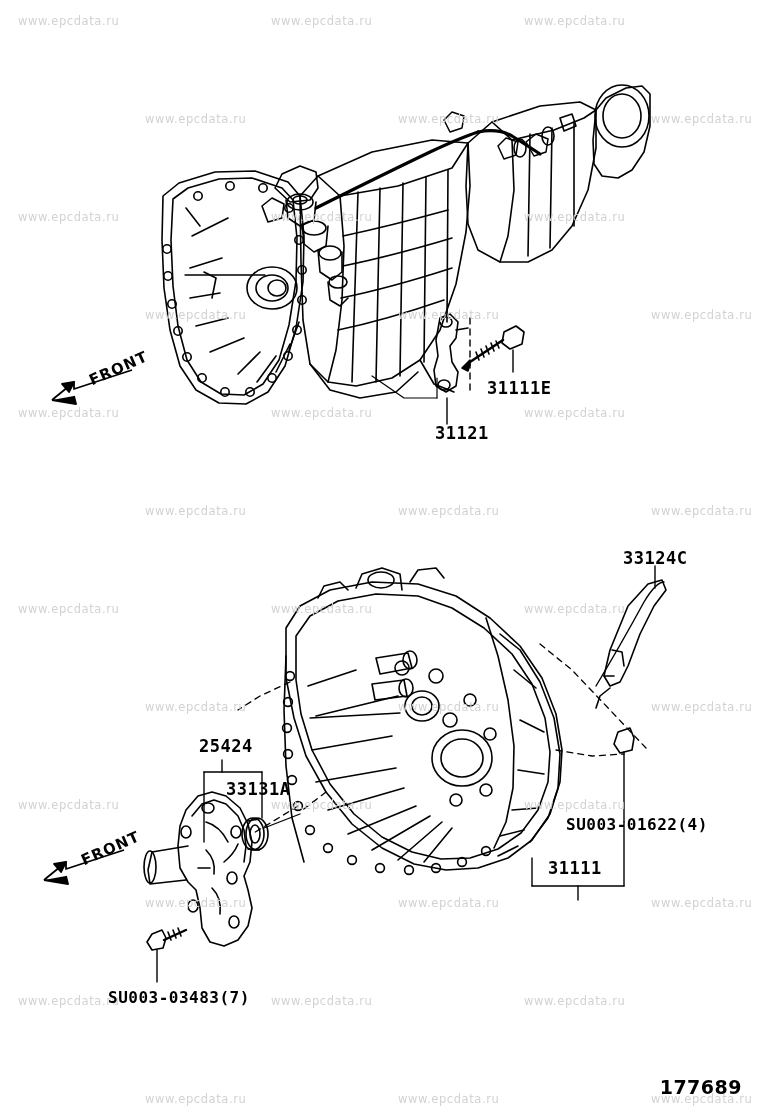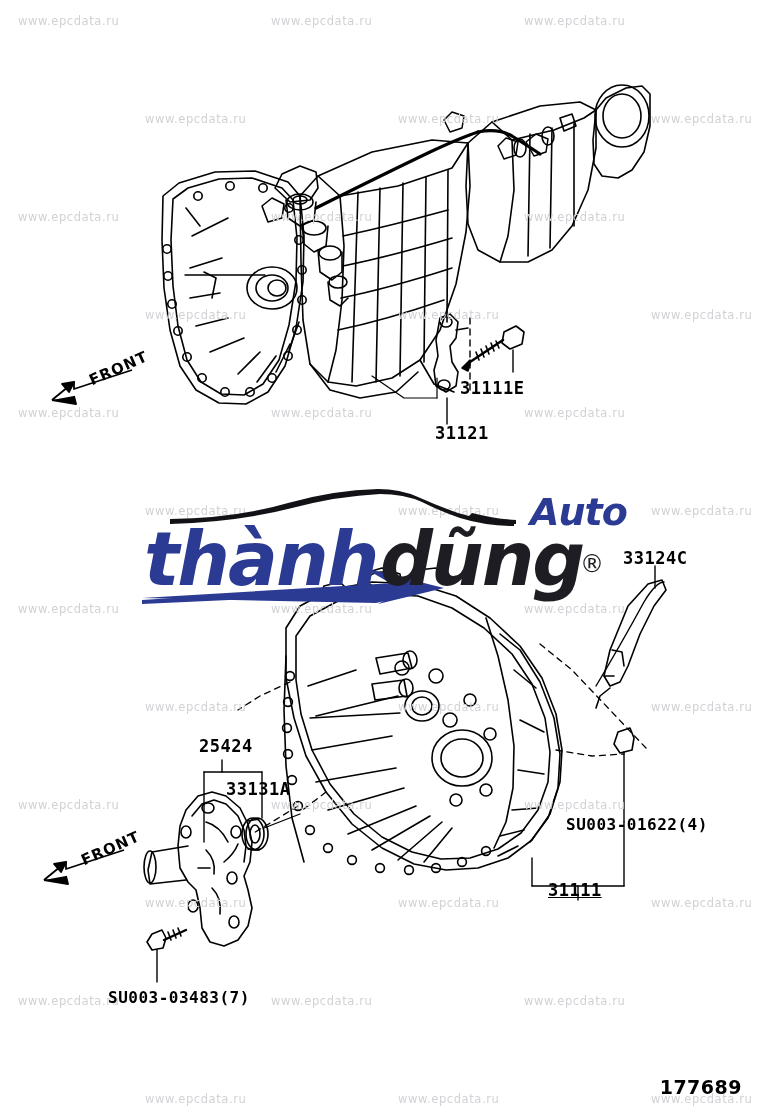--- a/index.html
+++ b/index.html
@@ -267,21 +267,21 @@
     <svg width="130" height="60" viewBox="0 0 130 60">
       <g fill="none" stroke="#000" stroke-width="1.8" stroke-linejoin="round">
         <path d="M8,42 L30,24 L30,31 L88,12"></path>
         <path d="M8,42 L32,46 L30,38" fill="#000" stroke="#000"></path>
         <path d="M18,26 L30,24 L25,34 Z" fill="#000"></path>
       </g>
     </svg>
     <div class="ftxt">FRONT</div>
   </div>
 
-  <div class="lbl" style="left:460px; top:378px;">31111E</div>
+  <div class="lbl" style="left:487px; top:378px;">31111E</div>
   <div class="lbl" style="left:422px; top:423px;margin-left:13px;">31121</div>
 
   <div class="art" style="left:0px; top:470px; width:760px; height:560px;">
     <svg width="760" height="560" viewBox="0 0 760 560">
       <g fill="none" stroke="#000" stroke-width="1.6" stroke-linejoin="round" stroke-linecap="round">
 
         <path d="M286,158 L300,136 L330,120 L372,112 L418,114 L456,126
                  L490,148 L520,176 L542,208 L556,244 L562,280 L560,312
                  L550,344 L532,370 L508,388 L478,398 L446,400 L414,394
                  L382,378 L352,354 L326,322 L306,286 L294,248 L286,208 Z"></path>
@@ -427,40 +427,22 @@
       </g>
     </svg>
     <div class="ftxt">FRONT</div>
   </div>
 
   <div class="lbl" style="left:623px; top:548px;">33124C</div>
   <div class="lbl" style="left:199px; top:736px;">25424</div>
   <div class="lbl" style="left:226px; top:779px;">33131A</div>
   <div class="lbl small" style="left:108px; top:988px;text-align:center;">SU003-03483(7)</div>
   <div class="lbl small" style="left:566px; top:815px;">SU003-01622(4)</div>
-  <div class="lbl" style="left:548px; top:880px;text-decoration:underline;">31111</div>
-
-  <div id="logo">
-
-    <svg class="roof" width="480" height="120" viewBox="0 0 480 120">
-      <path d="M28,36 Q96,34 150,20 Q196,8 238,6 Q262,6 280,14 Q300,24 318,30
-               Q344,38 372,38 L372,34 Q342,33 316,25 Q296,18 276,9
-               Q258,1 236,1 Q192,2 146,15 Q94,30 28,31 Z" fill="#111116"></path>
-      <path d="M326,29 Q352,36 374,36 L374,32 Q354,31 330,25 Z" fill="#111116"></path>
-    </svg>
-
-    <svg class="swoosh" width="480" height="120" viewBox="0 0 480 120">
-      <path d="M0,112 L250,96 L222,80 L302,100 L236,116 L258,104 L0,116 Z" fill="#2b3a93"></path>
-      <path d="M0,110 L252,95 L300,100 L234,115 Z" fill="#2b3a93"></path>
-    </svg>
-    <div class="logo-word" id="logo-thanh">thành</div>
-    <div class="logo-word" id="logo-dung">dũng</div>
-    <div class="logo-word" id="logo-auto">Auto</div>
-    <div id="logo-reg">®</div>
-  </div>
+  <div class="lbl" style="left:548px; top:858px;">31111</div>
+
 
   <div id="watermarks">
       <div class="wm" style="left: 18px; top: 14px; color: rgb(210, 210, 214);">www.epcdata.ru</div>
       <div class="wm" style="left: 271px; top: 14px; color: rgb(210, 210, 214);">www.epcdata.ru</div>
       <div class="wm" style="left: 524px; top: 14px; color: rgb(210, 210, 214);">www.epcdata.ru</div>
       <div class="wm" style="left: 145px; top: 112px; color: rgb(210, 210, 214);">www.epcdata.ru</div>
       <div class="wm" style="left: 398px; top: 112px; color: rgb(210, 210, 214);">www.epcdata.ru</div>
       <div class="wm" style="left: 651px; top: 112px; color: rgb(210, 210, 214);">www.epcdata.ru</div>
       <div class="wm" style="left: 18px; top: 210px; color: rgb(210, 210, 214);">www.epcdata.ru</div>
       <div class="wm" style="left: 271px; top: 210px; color: rgb(210, 210, 214);">www.epcdata.ru</div>

